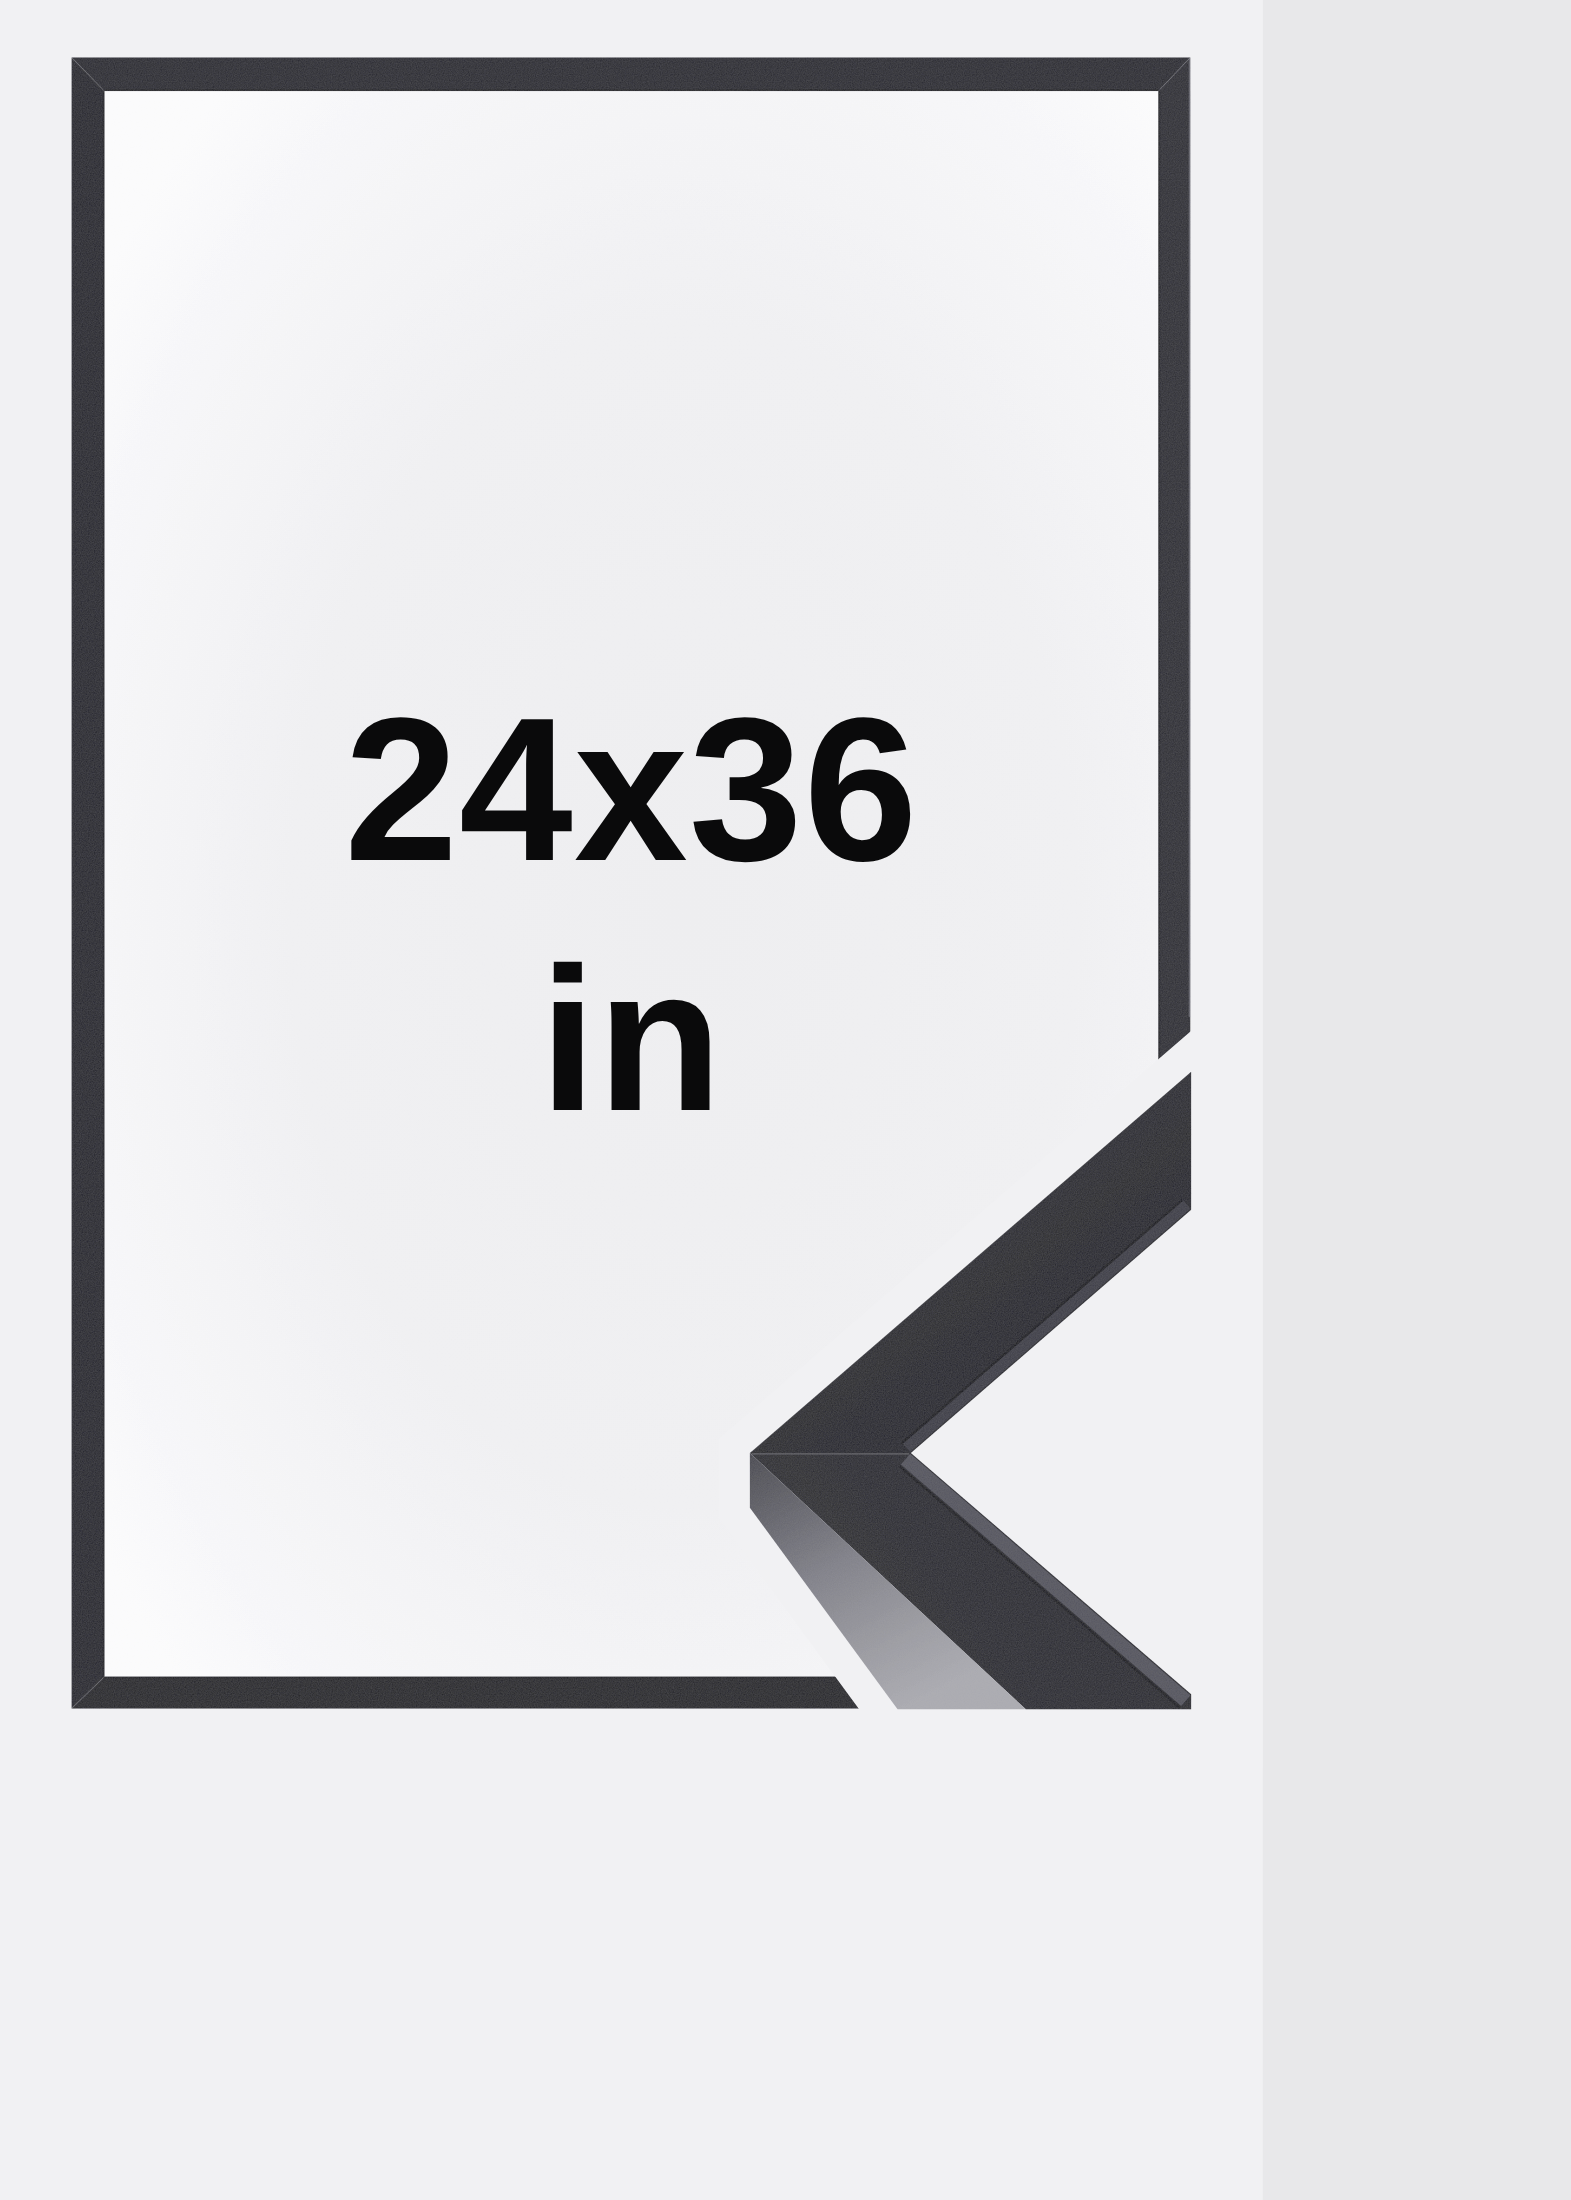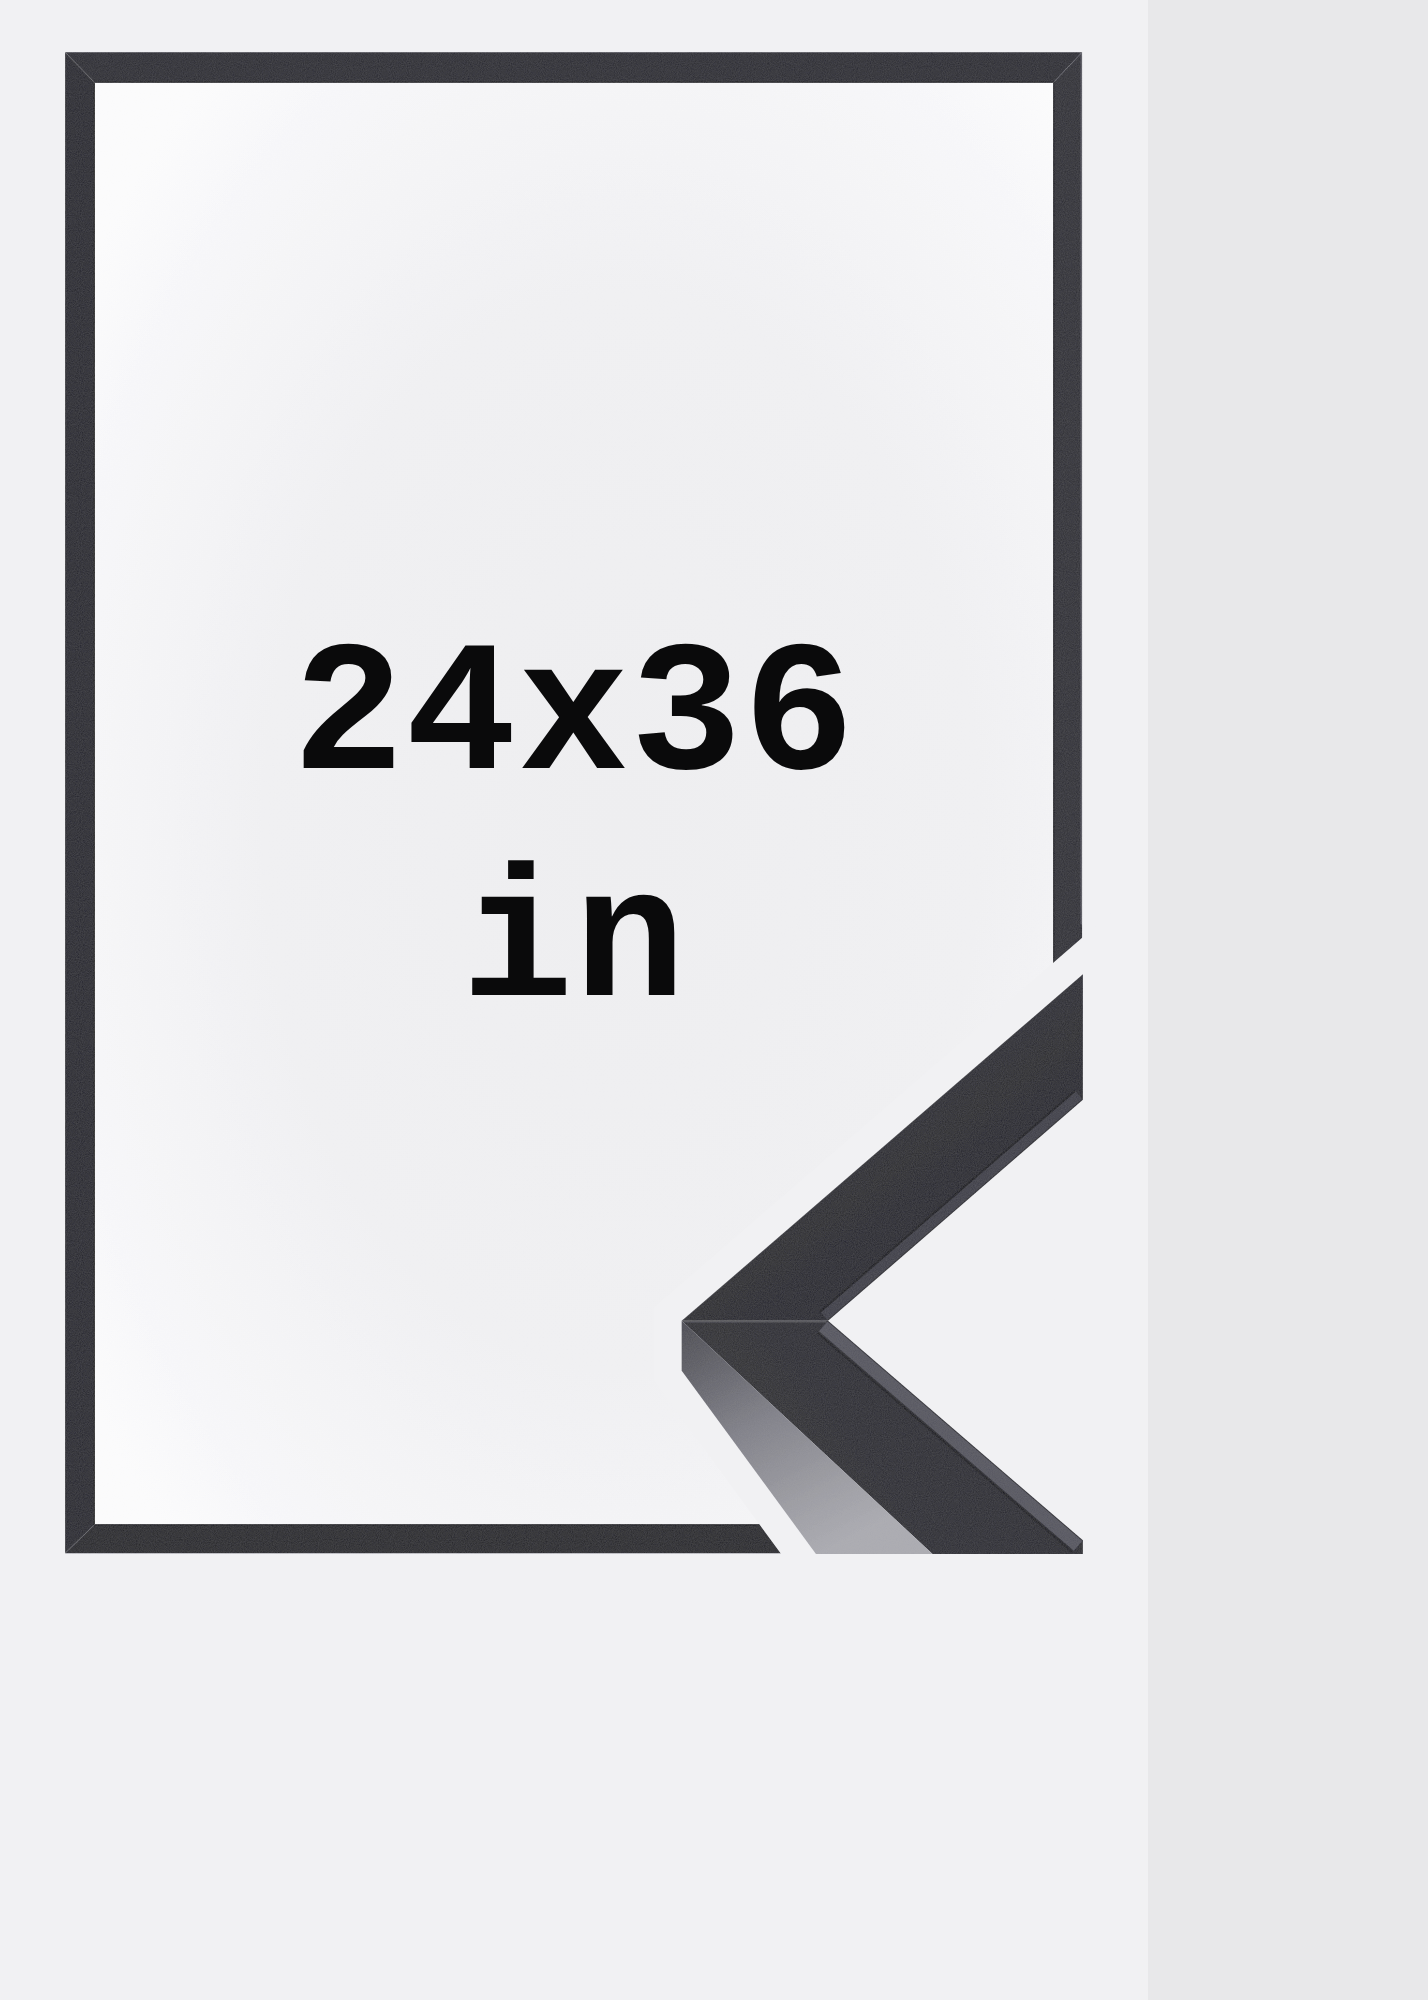--- a/index.html
+++ b/index.html
@@ -1,21 +1,21 @@
 <!DOCTYPE html>
 <html style="--bg: #f1f1f3; --gap: #f1f1f3; --frame-top: #2a2a31; --frame-right: #2e2e36; --frame-bottom: #26262c; --frame-left: #28282e; --sample-face: #2b2b31; --sample-side-light: #a9a9af; --text: #0a0a0b;"><head>
 <meta charset="utf-8">
 <style>
   html,body{margin:0;padding:0;background:#e8e8ea;}
   .canvas{
     position:relative;
     width:1148px;height:2000px;
     background:var(--bg,#f1f1f3);
     overflow:hidden;
-    font-family:Liberation Mono, monospace;
+    font-family:Liberation Sans, sans-serif;
   }
   .scene{position:absolute;inset:0;display:block;}
 
   
   .frame-top{fill:var(--frame-top,#2a2a31);}
   .frame-right{fill:var(--frame-right,#2e2e36);}
   .frame-bottom{fill:var(--frame-bottom,#26262c);}
   .frame-left{fill:var(--frame-left,#28282e);}
   .miter-seam{stroke:#ffffff;stroke-opacity:0.07;stroke-width:2;}
   .inner-crease{fill:none;stroke:#17171c;stroke-opacity:0.55;stroke-width:2;}

